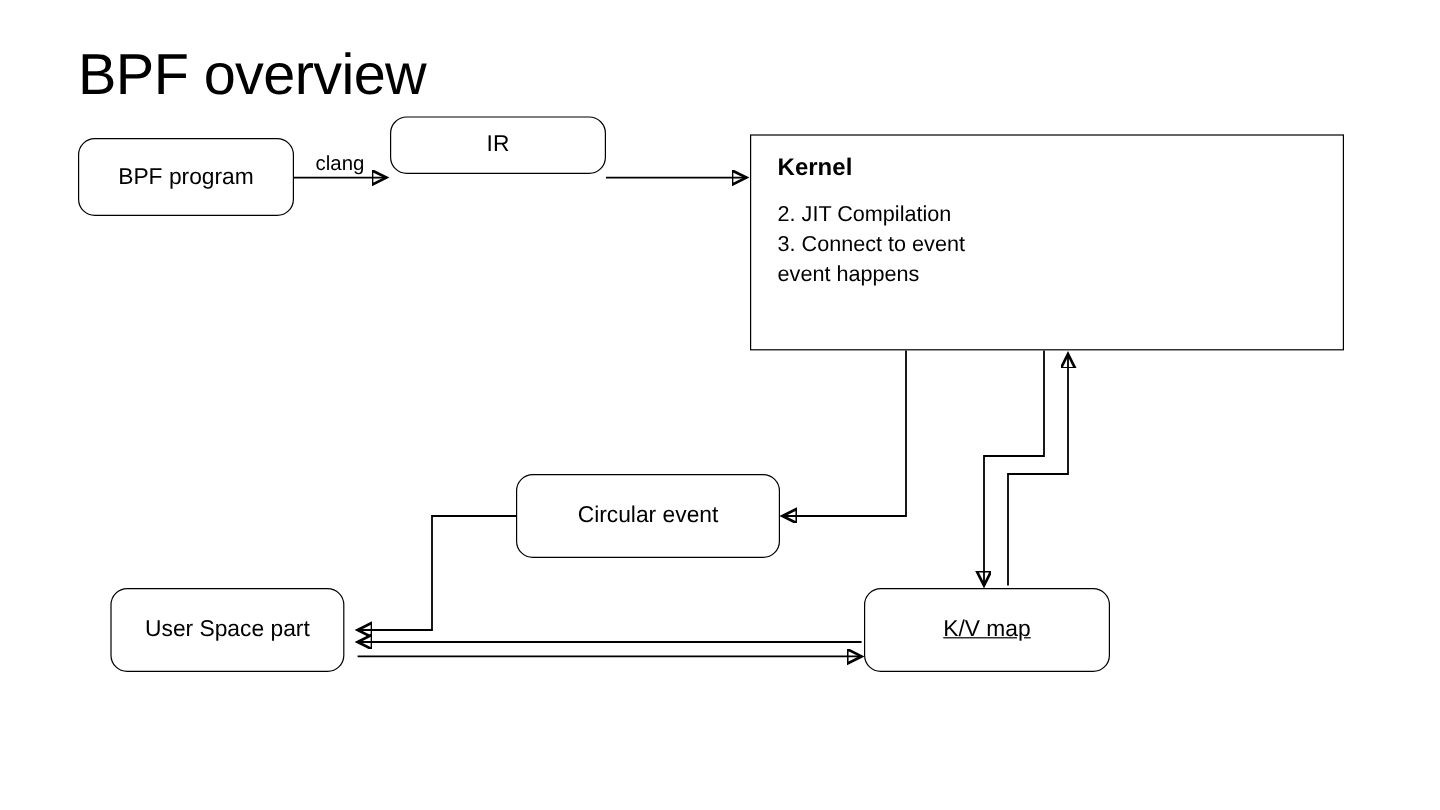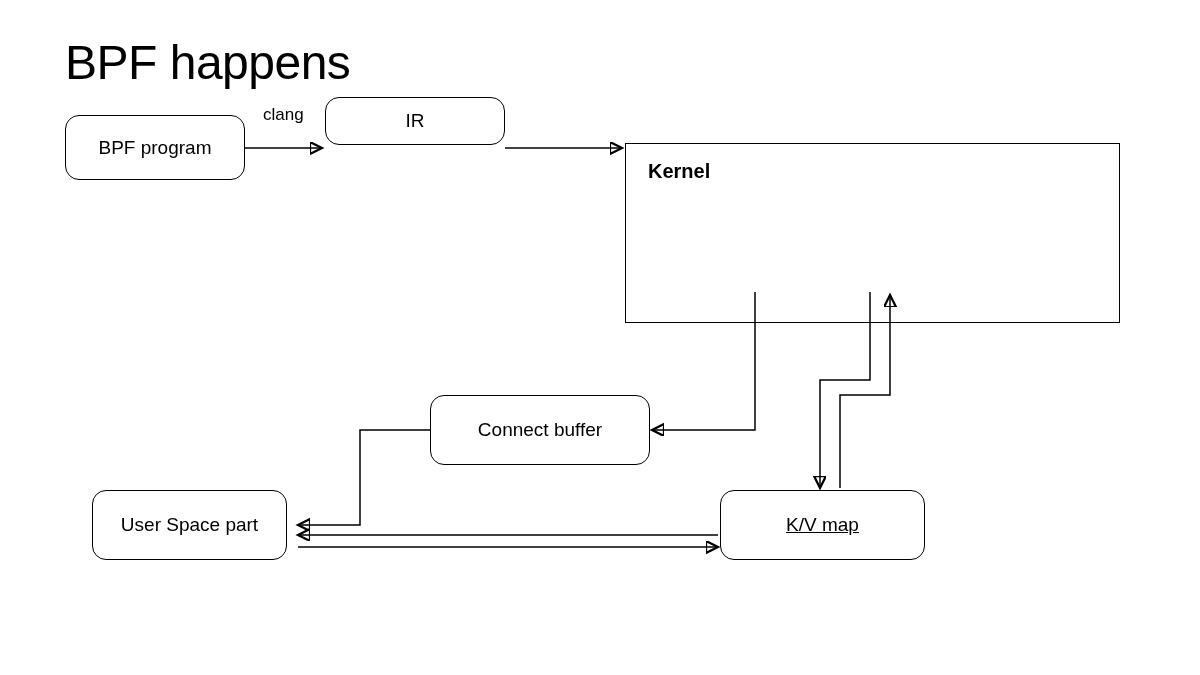--- a/index.html
+++ b/index.html
@@ -32,21 +32,20 @@
     font-size: 19px;
     color: #000;
   }
   .rounded { border-radius: 14px; }
   .kernel {
     align-items: flex-start;
     justify-content: flex-start;
     flex-direction: column;
     padding: 16px 22px;
     font-size: 18px;
-    margin-top: 31px;
   }
   .kernel-title {
     font-weight: 700;
     font-size: 20px;
     margin-bottom: 14px;
   }
   .kernel-list {
     line-height: 1.4;
     font-size: 18px;
   }
@@ -64,39 +63,42 @@
   }
   line, polyline, path {
     stroke: #000;
     stroke-width: 1.5;
     fill: none;
   }
 </style>
 </head>
 <body>
 
-<div class="title">BPF happens</div>
+<div class="title">BPF overview</div>
 
 <div class="node rounded" style="left:65px; top:115px; width:180px; height:65px;">BPF program</div>
 
 <div class="node rounded" style="left:325px; top:97px; width:180px; height:48px;">IR</div>
 
 <div class="node kernel" style="left:625px; top:112px; width:495px; height:180px; border-radius:0;">
   <div class="kernel-title">Kernel</div>
   <div class="kernel-list">
+    <div>2. JIT Compilation</div>
+    <div>3. Connect to event</div>
+    <div>event happens</div>
   </div>
 </div>
 
-<div class="node rounded" style="left:430px; top:395px; width:220px; height:70px;">Connect buffer</div>
+<div class="node rounded" style="left:430px; top:395px; width:220px; height:70px;">Circular event</div>
 
 <div class="node rounded" style="left:92px; top:490px; width:195px; height:70px;">User Space part</div>
 
 <div class="node rounded" style="left:720px; top:490px; width:205px; height:70px;text-decoration:underline;">K/V map</div>
 
-<div class="edge-label" style="left:263px; top:105px;">clang</div>
+<div class="edge-label" style="left:263px; top:127px;">clang</div>
 
 <svg class="arrows">
   <defs>
     <marker id="ah" markerWidth="10" markerHeight="10" refX="8" refY="4" orient="auto">
       <path d="M0,0 L8,4 L0,8 Z" fill="#000" stroke="none"></path>
     </marker>
   </defs>
 
   <line x1="245" y1="148" x2="322" y2="148" marker-end="url(#ah)"></line>
 

